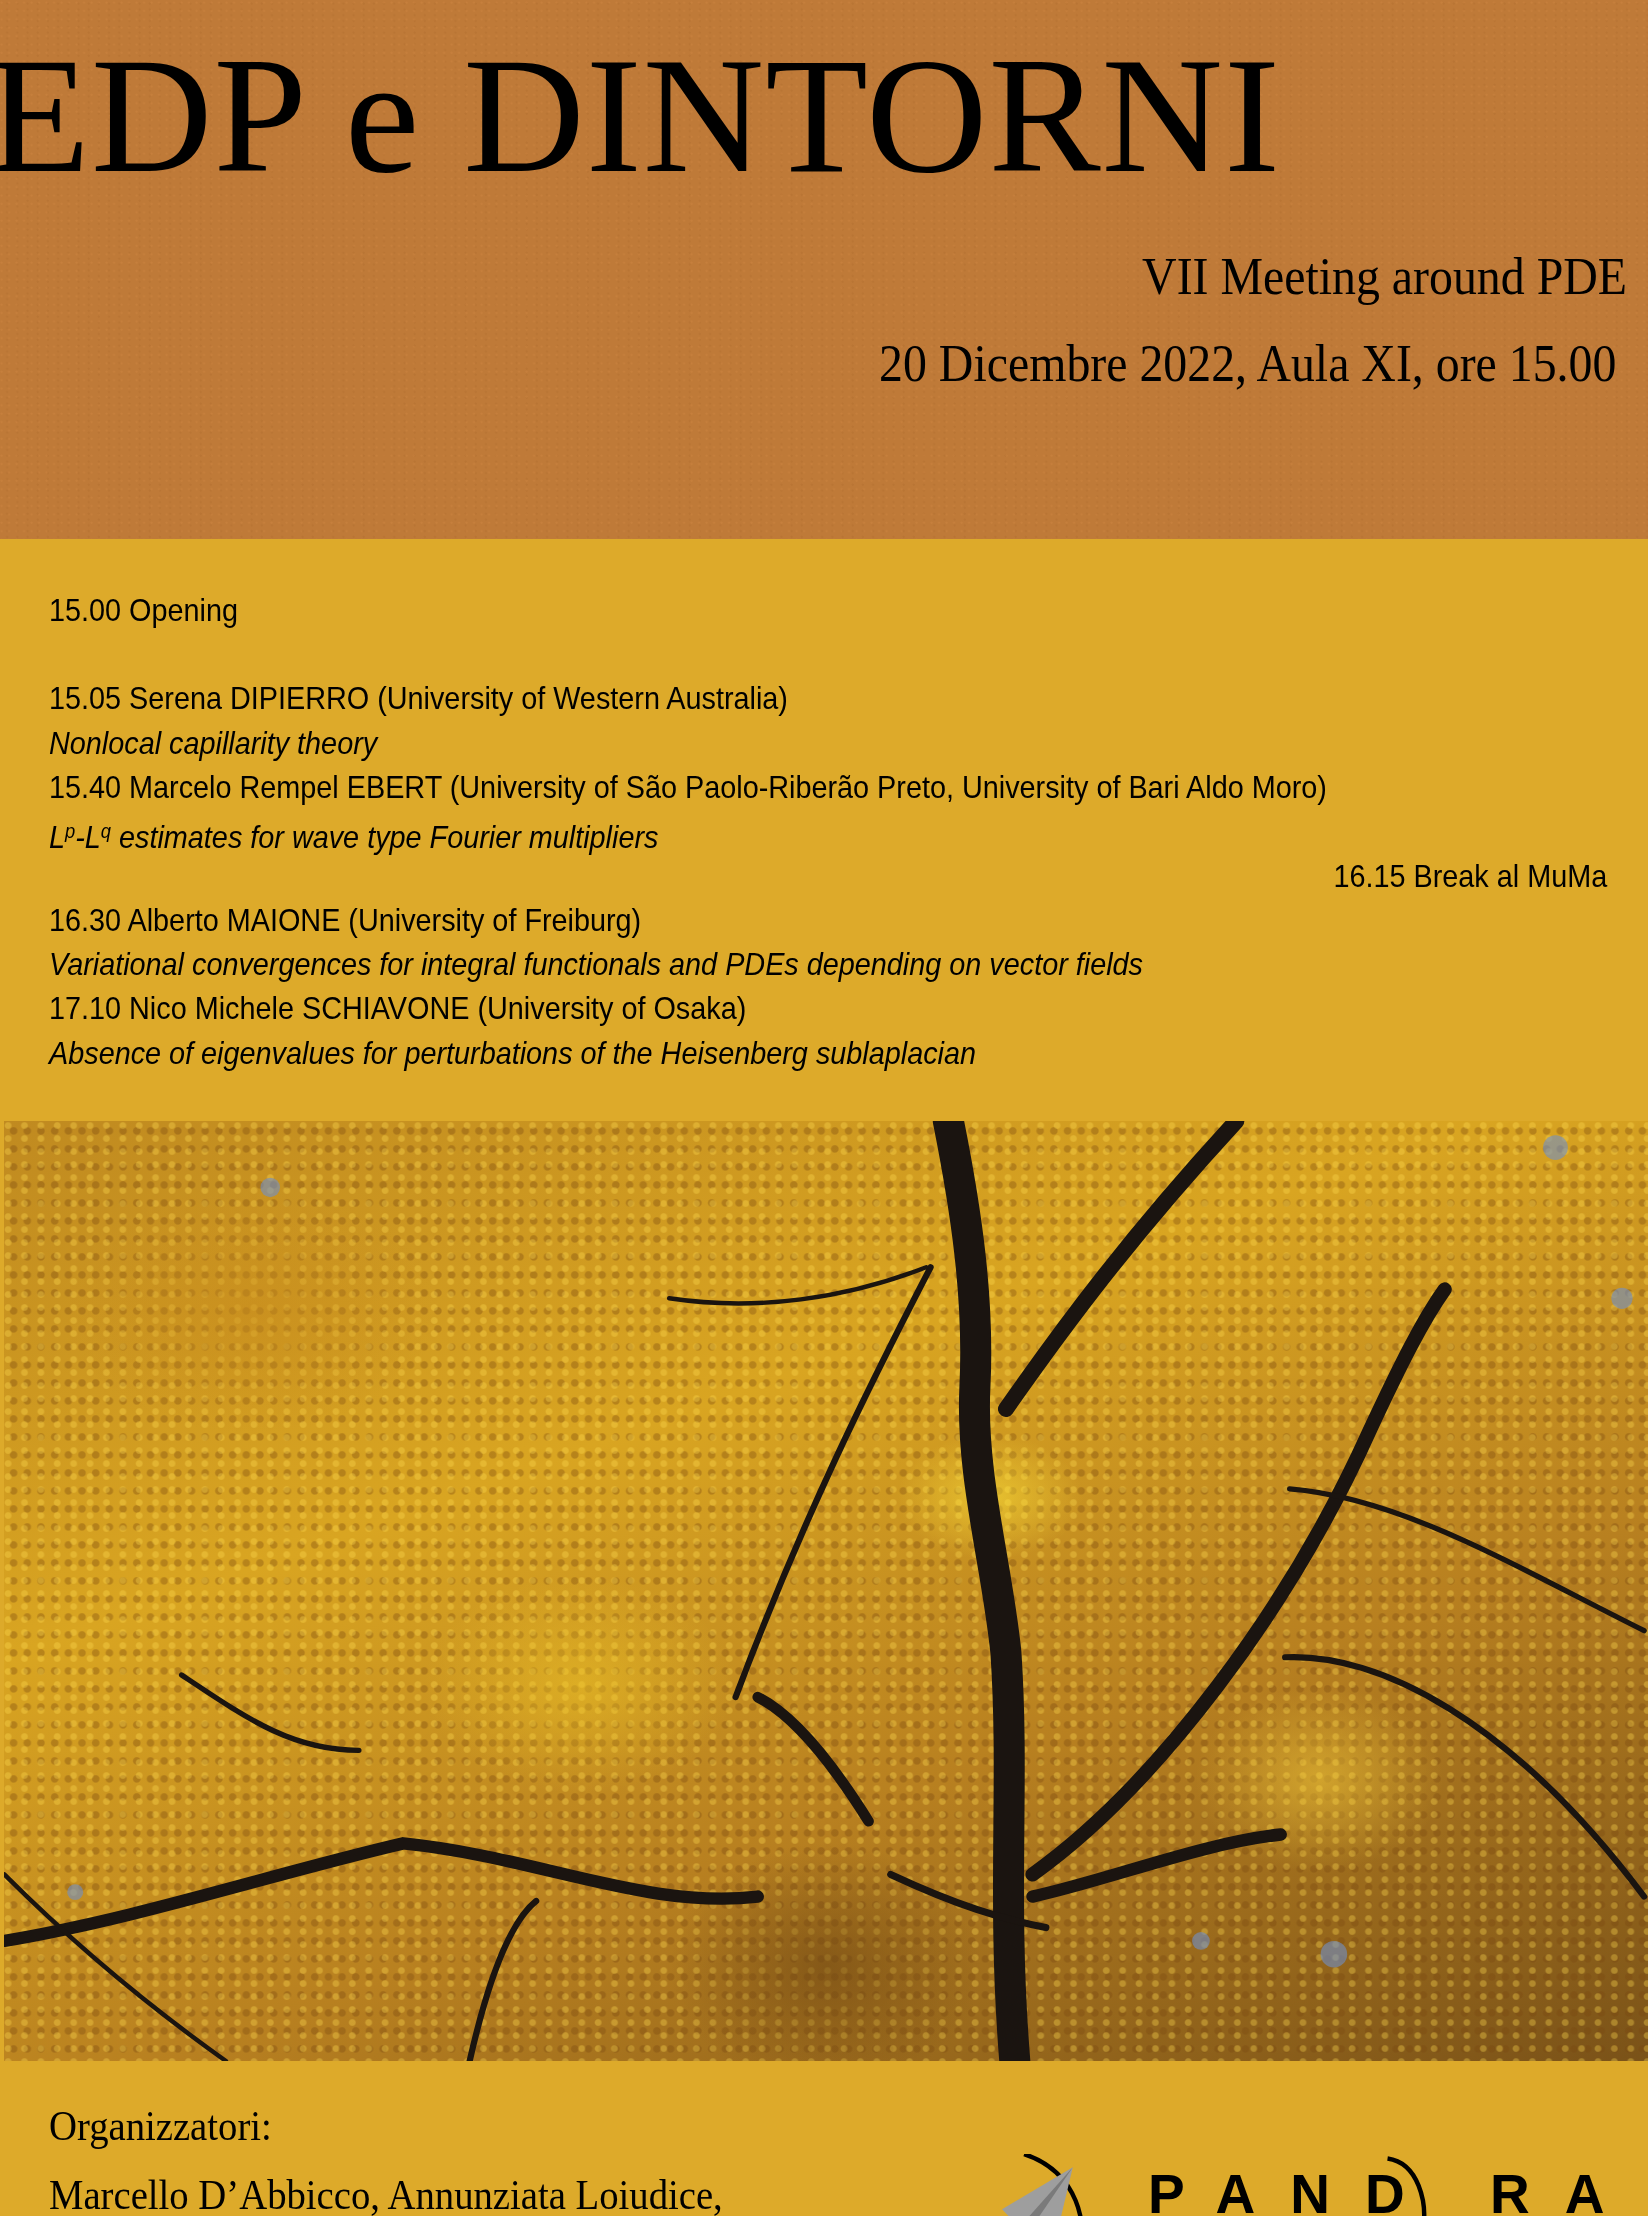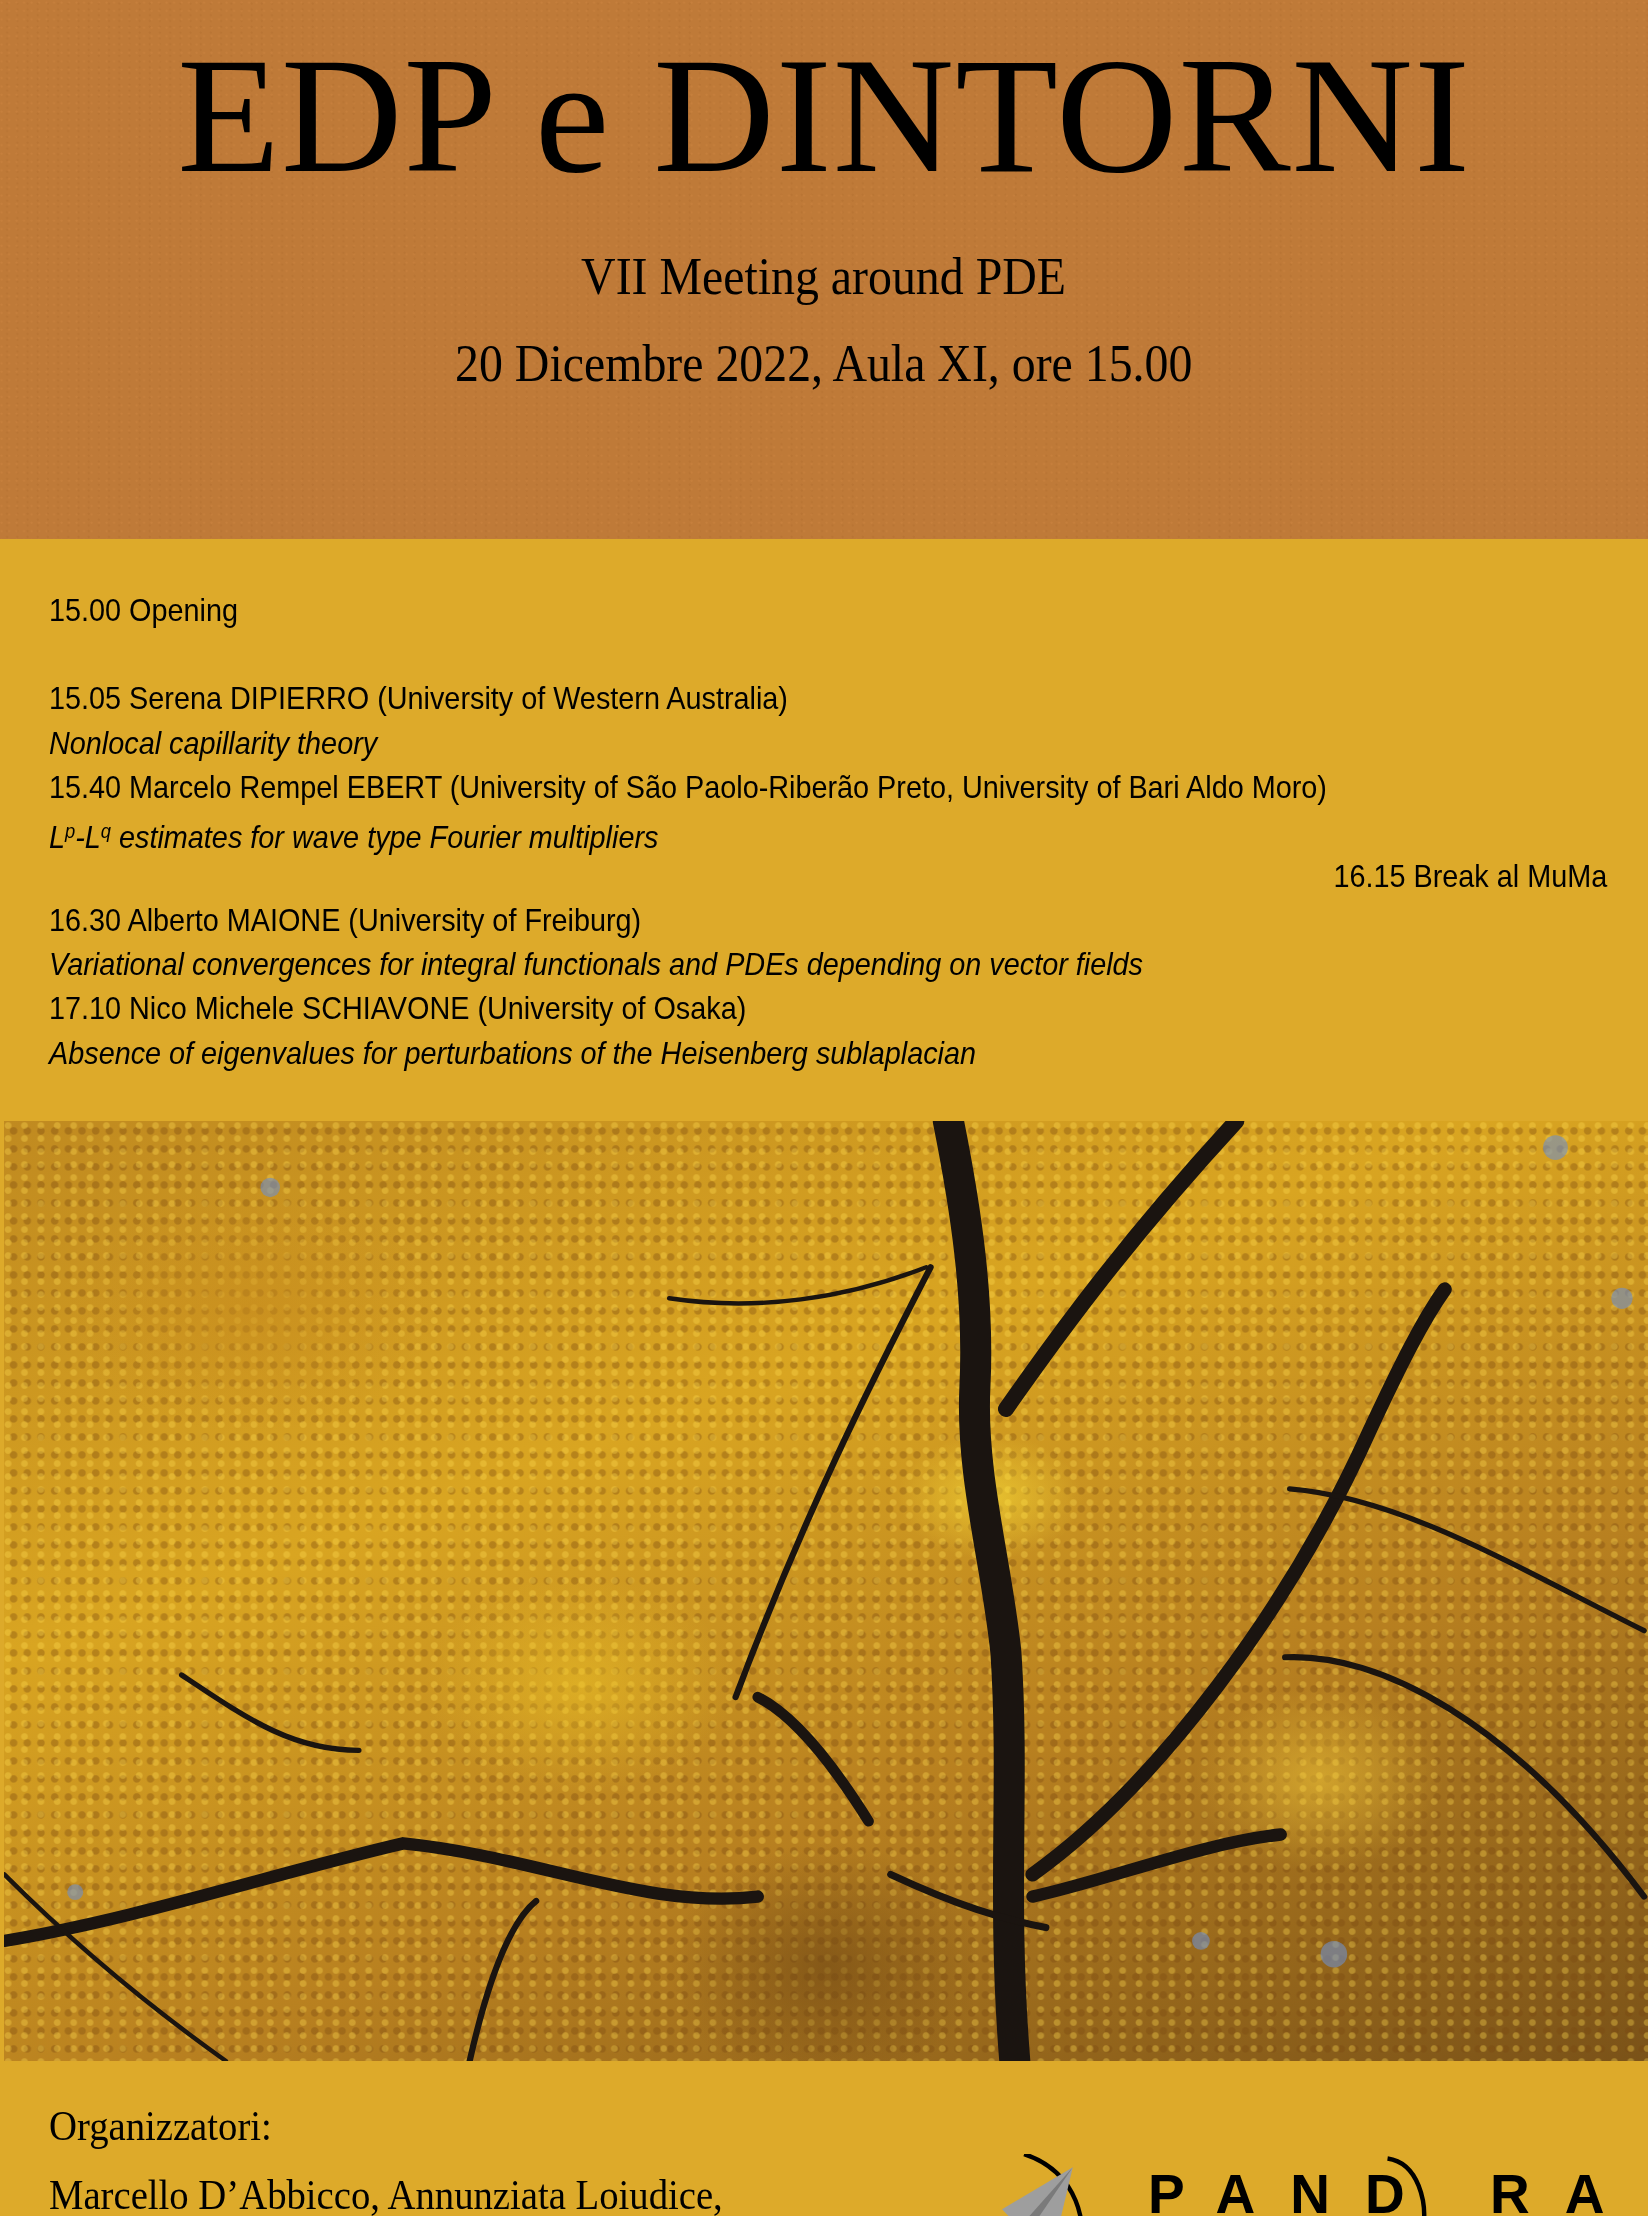--- a/index.html
+++ b/index.html
@@ -6,27 +6,27 @@
   body { width: 1648px; height: 2332px; position: relative; overflow: hidden; background: #DDAA2A; font-family: "Liberation Sans", sans-serif; color: #000; }
 
   .header {
     position: absolute; left: 0; top: 0; width: 1648px; height: 539px;
     background:
       radial-gradient(circle at 20% 30%, rgba(230,150,80,0.18) 0 0.9px, transparent 1.3px) 0 0/7.5px 8.4px,
       radial-gradient(circle at 70% 60%, rgba(150,85,30,0.15) 0 0.9px, transparent 1.3px) 0 0/10.2px 5.8px,
       #BF7A38;
   }
   .title {
-    position: absolute; left: 0; top: 17.7px; width: 1648px; text-align: center;
+    position: absolute; left: 0; top: 17.7px; width: 1648px; text-align: left;
     font-family: "Liberation Serif", serif; font-size: 165px; line-height: 195px;
     letter-spacing: 0.9px; white-space: nowrap;
   }
   .title span { display: inline-block; transform: scaleX(1.02); transform-origin: center; }
   .subline {
-    position: absolute; left: 0; width: 1648px; text-align: center;
+    position: absolute; left: 0; width: 1648px; text-align: right;
     font-family: "Liberation Serif", serif; font-size: 52px; line-height: 62px; white-space: nowrap;
   }
   .subline span { display: inline-block; transform: scaleX(0.92); transform-origin: center; }
 
   .program { position: absolute; left: 0; top: 539px; width: 1648px; height: 582px; background: #DDAA2A; }
   .pline {
     position: absolute; left: 49px; font-size: 32px; line-height: 40px; white-space: nowrap;
     transform: scaleX(0.9); transform-origin: left center;
   }
   .pline.it { font-style: italic; }

